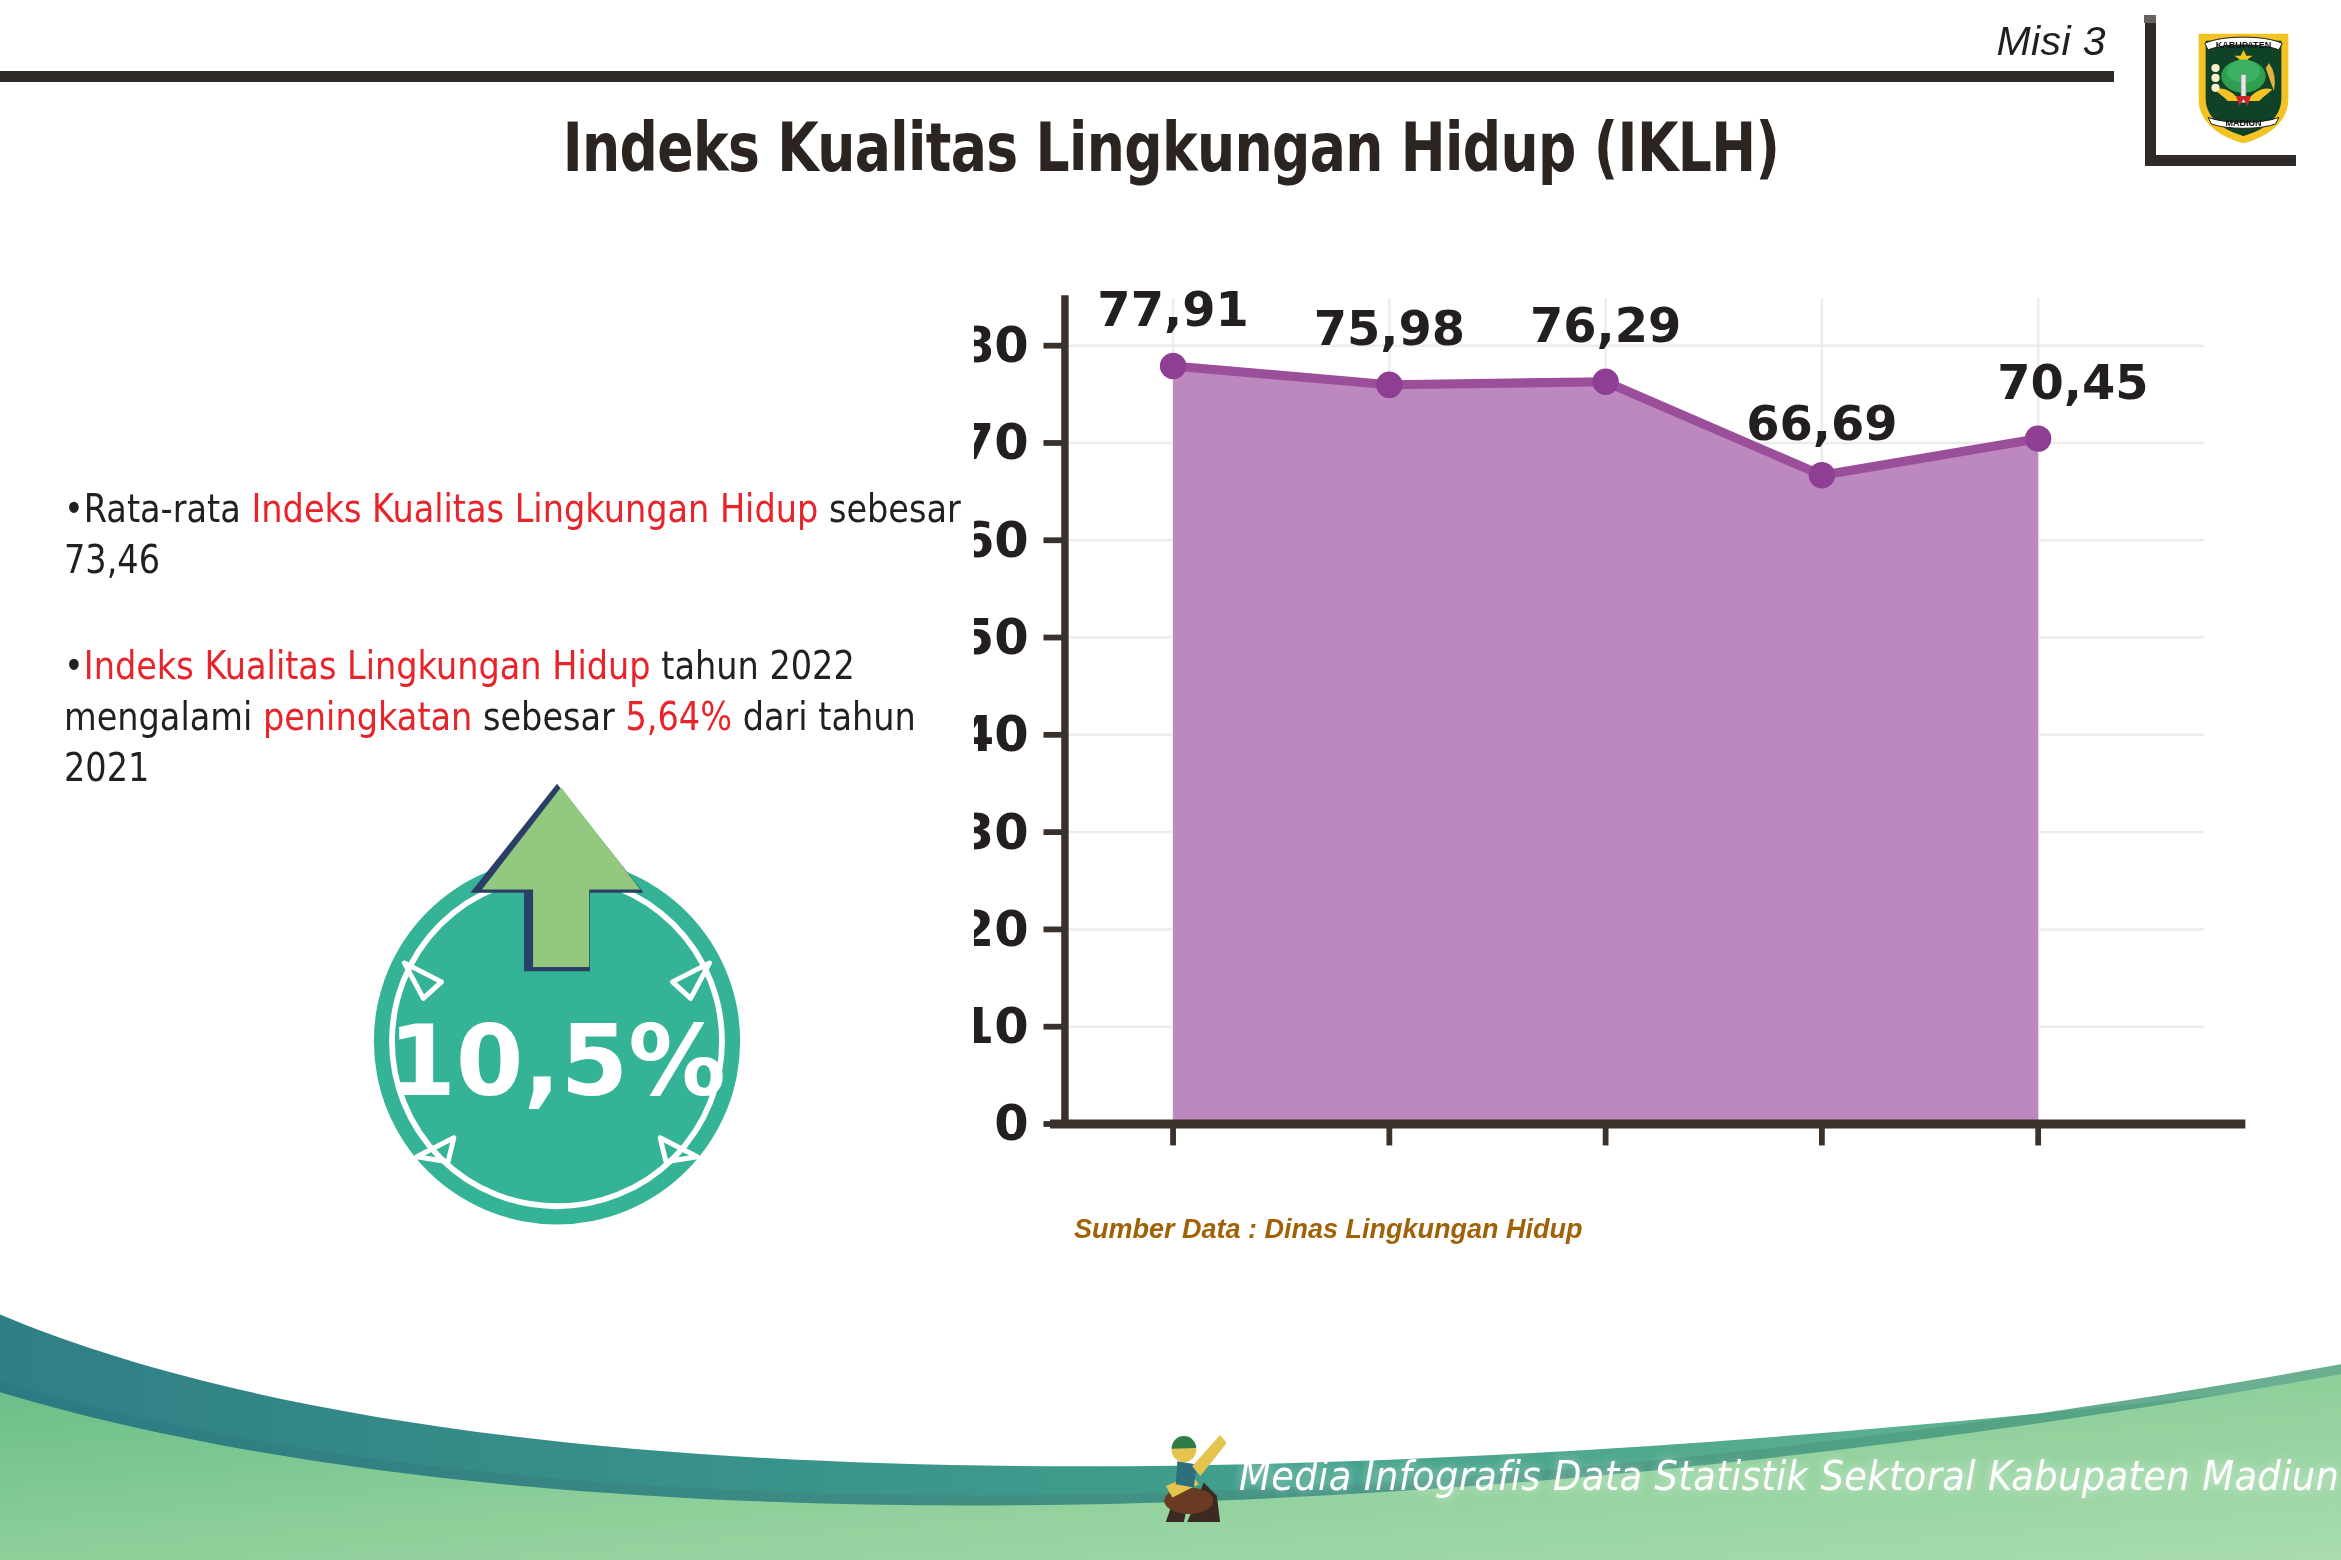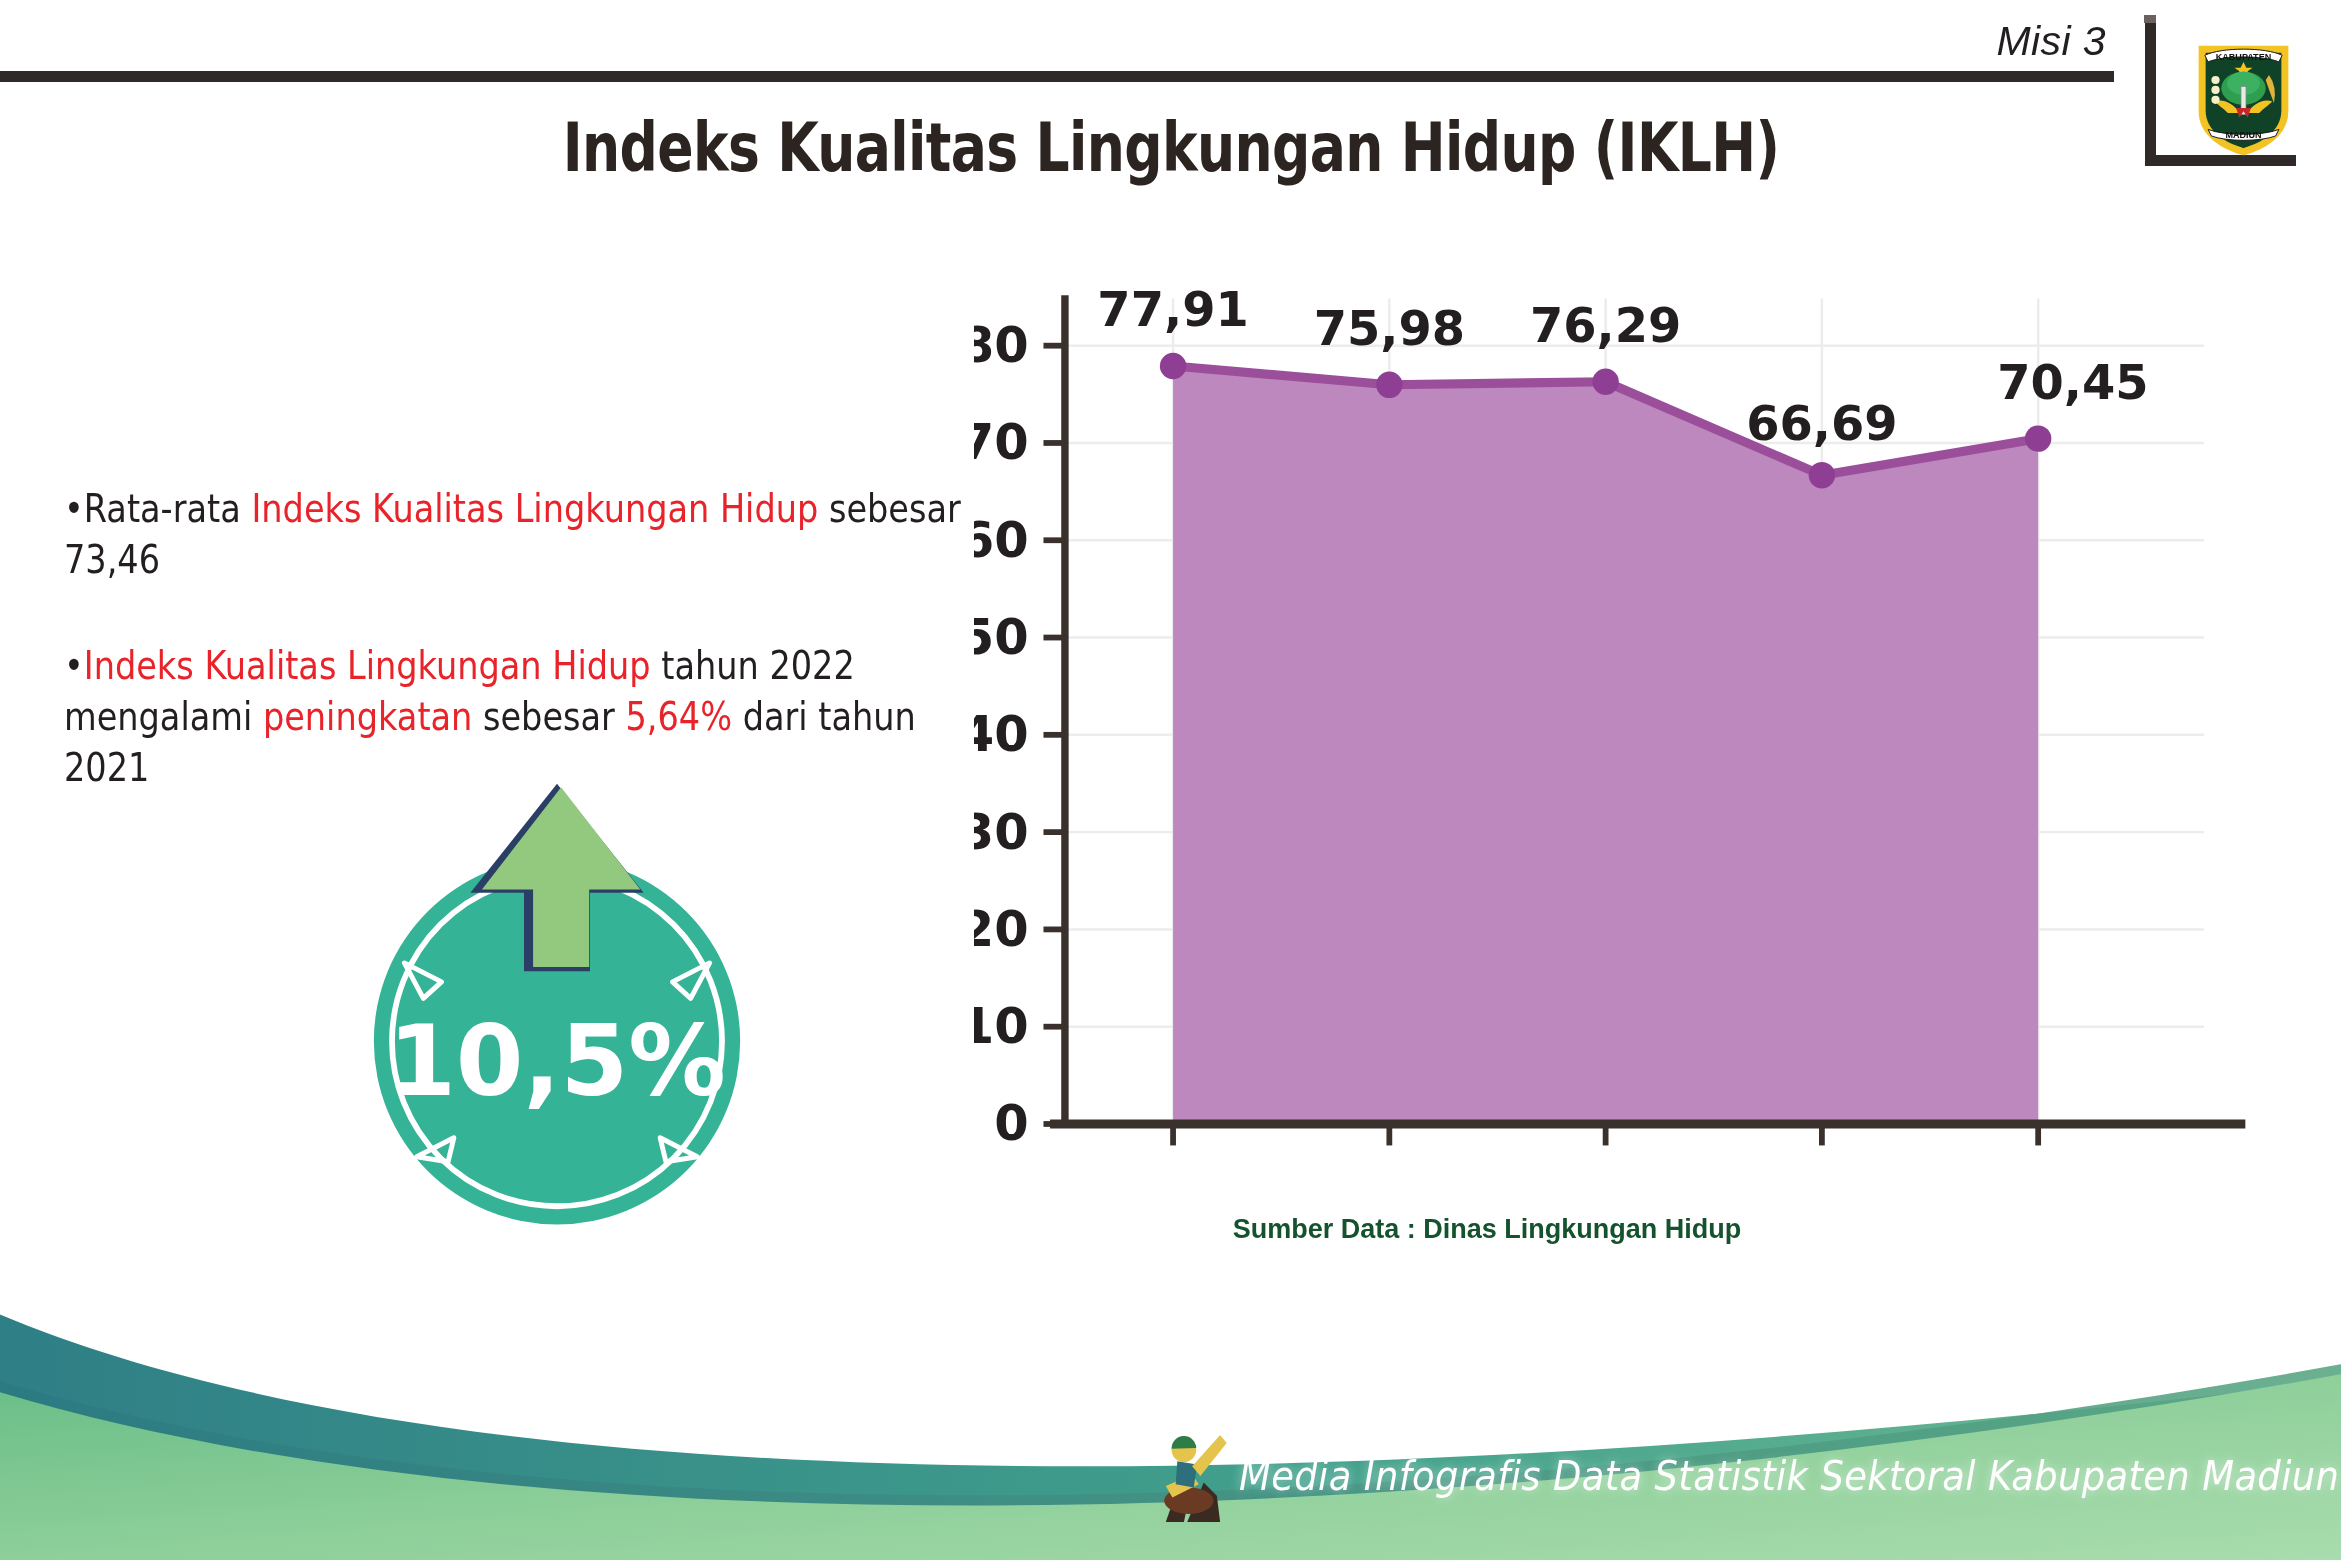--- a/index.html
+++ b/index.html
@@ -18,21 +18,21 @@
     letter-spacing:0.4px;white-space:nowrap;
   }
   .corner-frame{
     position:absolute;left:2145px;top:23px;width:140px;height:132px;
     border-left:11.6px solid #2f2a28;border-bottom:11.6px solid #2f2a28;
   }
   .corner-frame:after{
     content:"";position:absolute;left:-11.6px;top:-8.3px;width:11.6px;height:8.3px;background:#6a625e;
   }
   
-  .crest{position:absolute;left:2190px;top:32px;width:107px;height:124px;}
+  .crest{position:absolute;left:2190px;top:20px;width:107px;height:124px;}
 
   
   .title{
     position:absolute;left:0;right:0;top:109px;text-align:center;
     font-family:"DejaVu Sans",sans-serif;
     font-weight:bold;font-size:67px;color:#2b2421;
     letter-spacing:-0.8px;
     transform:scaleX(.80);transform-origin:50% 50%;
     white-space:nowrap;
   }
@@ -50,23 +50,22 @@
   .bullet .dot{font-size:39px;line-height:1;}
   .red{color:#e8232a;}
 
   
   .badge-wrap{position:absolute;left:326px;top:769px;width:462px;height:462px;}
 
   
   .chart{position:absolute;left:974px;top:282px;width:1288px;height:875px;text-decoration:underline;}
   .source{
     position:absolute;left:1074px;top:1214px;width:826px;
-    font-weight:bold;font-size:27px;color:#14532d;
+    font-weight:bold;font-style:italic;font-size:27px;color:#a16207;
     white-space:nowrap;
-    text-align:center;
   }
 
   
   .waves{position:absolute;left:0;bottom:0;width:2342px;height:273px;}
   .footer-logo{position:absolute;left:1141px;top:1425px;width:99px;height:107px;}
   .footer-text{
     position:absolute;left:1239px;top:1452px;
     font-size:41px;font-style:italic;color:#ffffff;
     font-family:"DejaVu Sans",sans-serif;
     transform:scaleX(.90);transform-origin:0 0;

